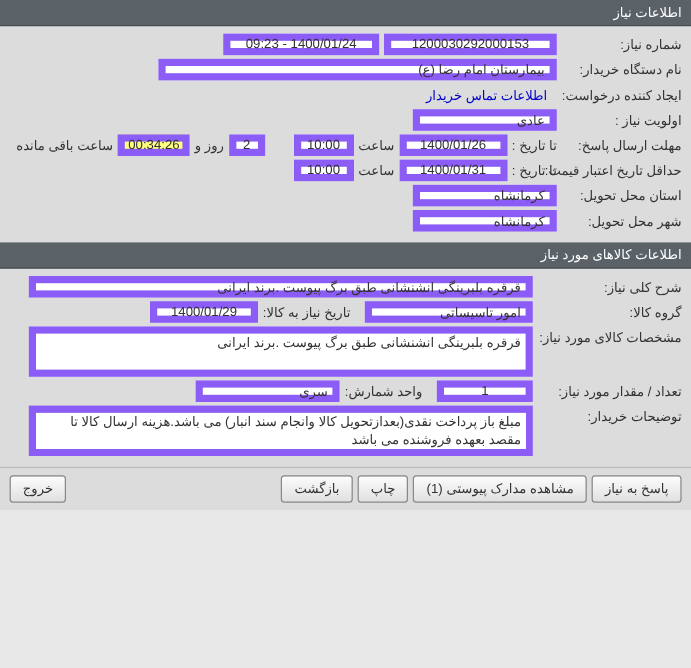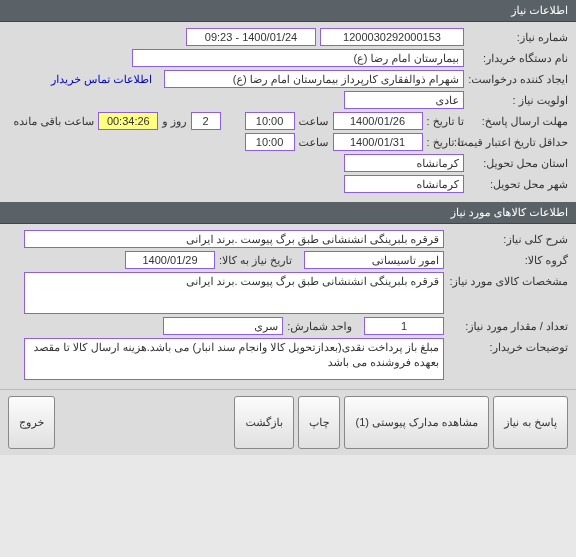--- a/index.html
+++ b/index.html
@@ -29,21 +29,21 @@
     min-height: 18px;
   }
   .label {
     color: #333;
     font-size: 11px;
     white-space: nowrap;
     margin-left: 4px;
   }
   .field {
     background: #fff;
-    border: 1px solid #8b5cf6;
+    border: 6px solid #8b5cf6;
     padding: 1px 4px;
     font-size: 11px;
     color: #333;
     display: inline-flex;
     align-items: center;
     justify-content: center;
     height: 18px;
     margin-left: 4px;
   }
   .field-yellow {
@@ -60,21 +60,21 @@
     background: #dcdcdc;
     padding: 6px 8px;
     display: flex;
     gap: 4px;
     border-top: 1px solid #bbb;
   }
   .btn {
     background: linear-gradient(#fcfcfc, #e0e0e0);
     border: 1px solid #888;
     border-radius: 3px;
-    padding: 19px 10px;
+    padding: 4px 10px;
     font-size: 11px;
     color: #333;
     cursor: pointer;
     font-family: Tahoma, Arial, sans-serif;
   }
   textarea.field {
     height: auto;
     resize: none;
     font-family: Tahoma, Arial, sans-serif;
     line-height: 1.4;
@@ -94,21 +94,20 @@
     <span class="field" style="width:130px">1400/01/24 - 09:23</span>
   </div>
 
   <div class="row">
     <span class="label" style="width:100px">نام دستگاه خریدار:</span>
     <span class="field" style="width:332px;justify-content:flex-start">بیمارستان امام رضا (ع)</span>
   </div>
 
   <div class="row">
     <span class="label" style="width:100px">ایجاد کننده درخواست:</span>
-    <span class="field" style="width:300px;justify-content:flex-start">شهرام ذوالفقاری کارپرداز بیمارستان امام رضا (ع)</span>
     <span class="link">اطلاعات تماس خریدار</span>
   </div>
 
   <div class="row">
     <span class="label" style="width:100px">اولویت نیاز :</span>
     <span class="field" style="width:120px;justify-content:flex-start">عادی</span>
   </div>
 
   <div class="row">
     <span class="label" style="width:100px">مهلت ارسال پاسخ:</span>

